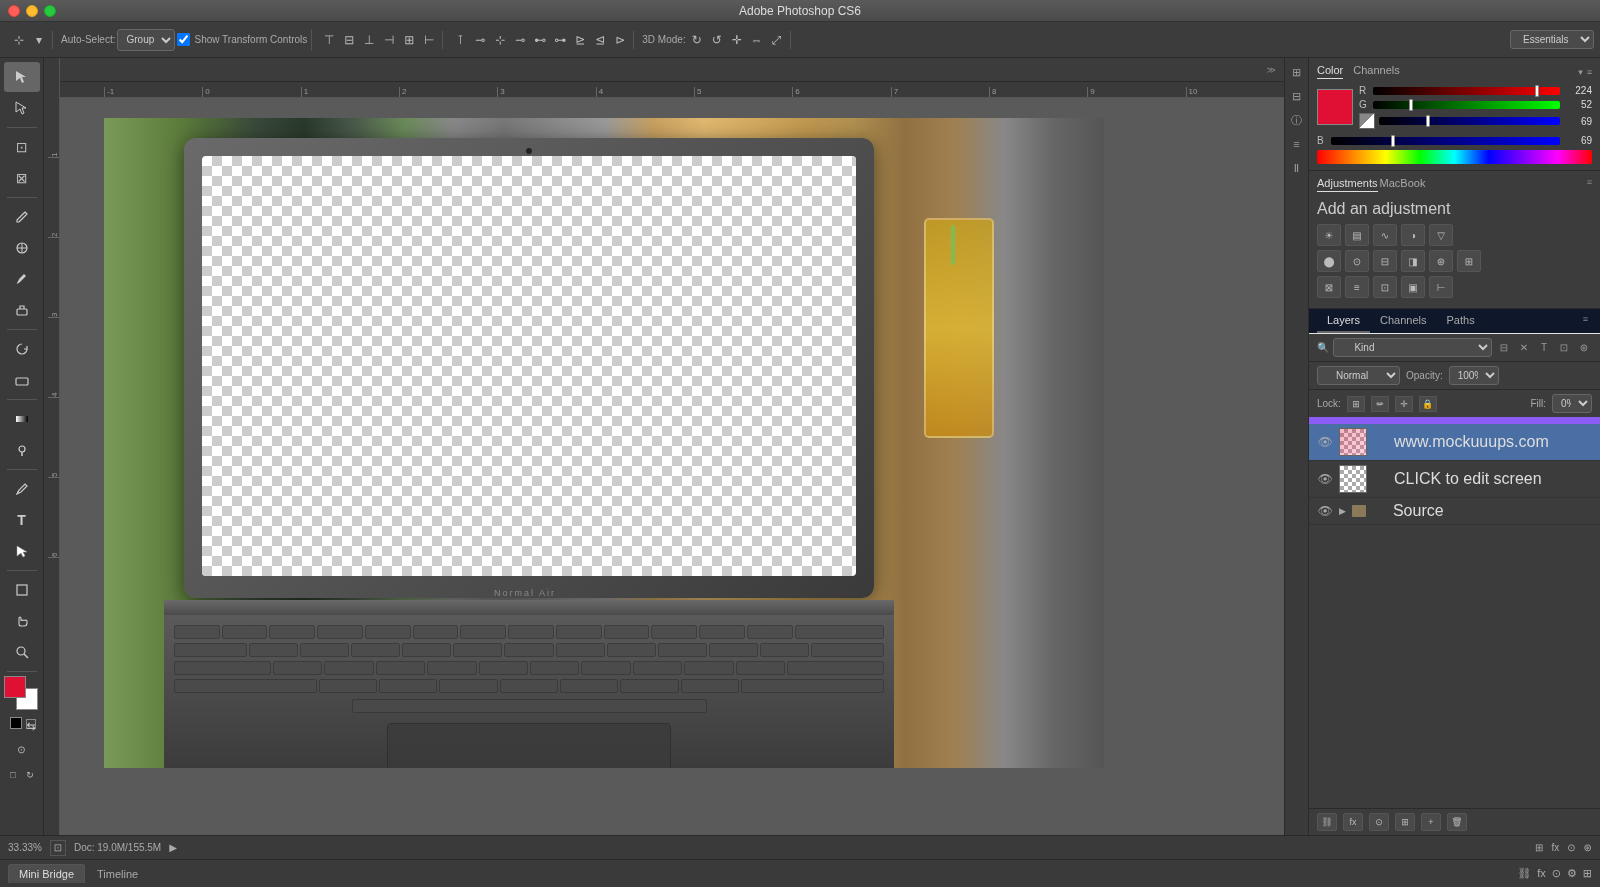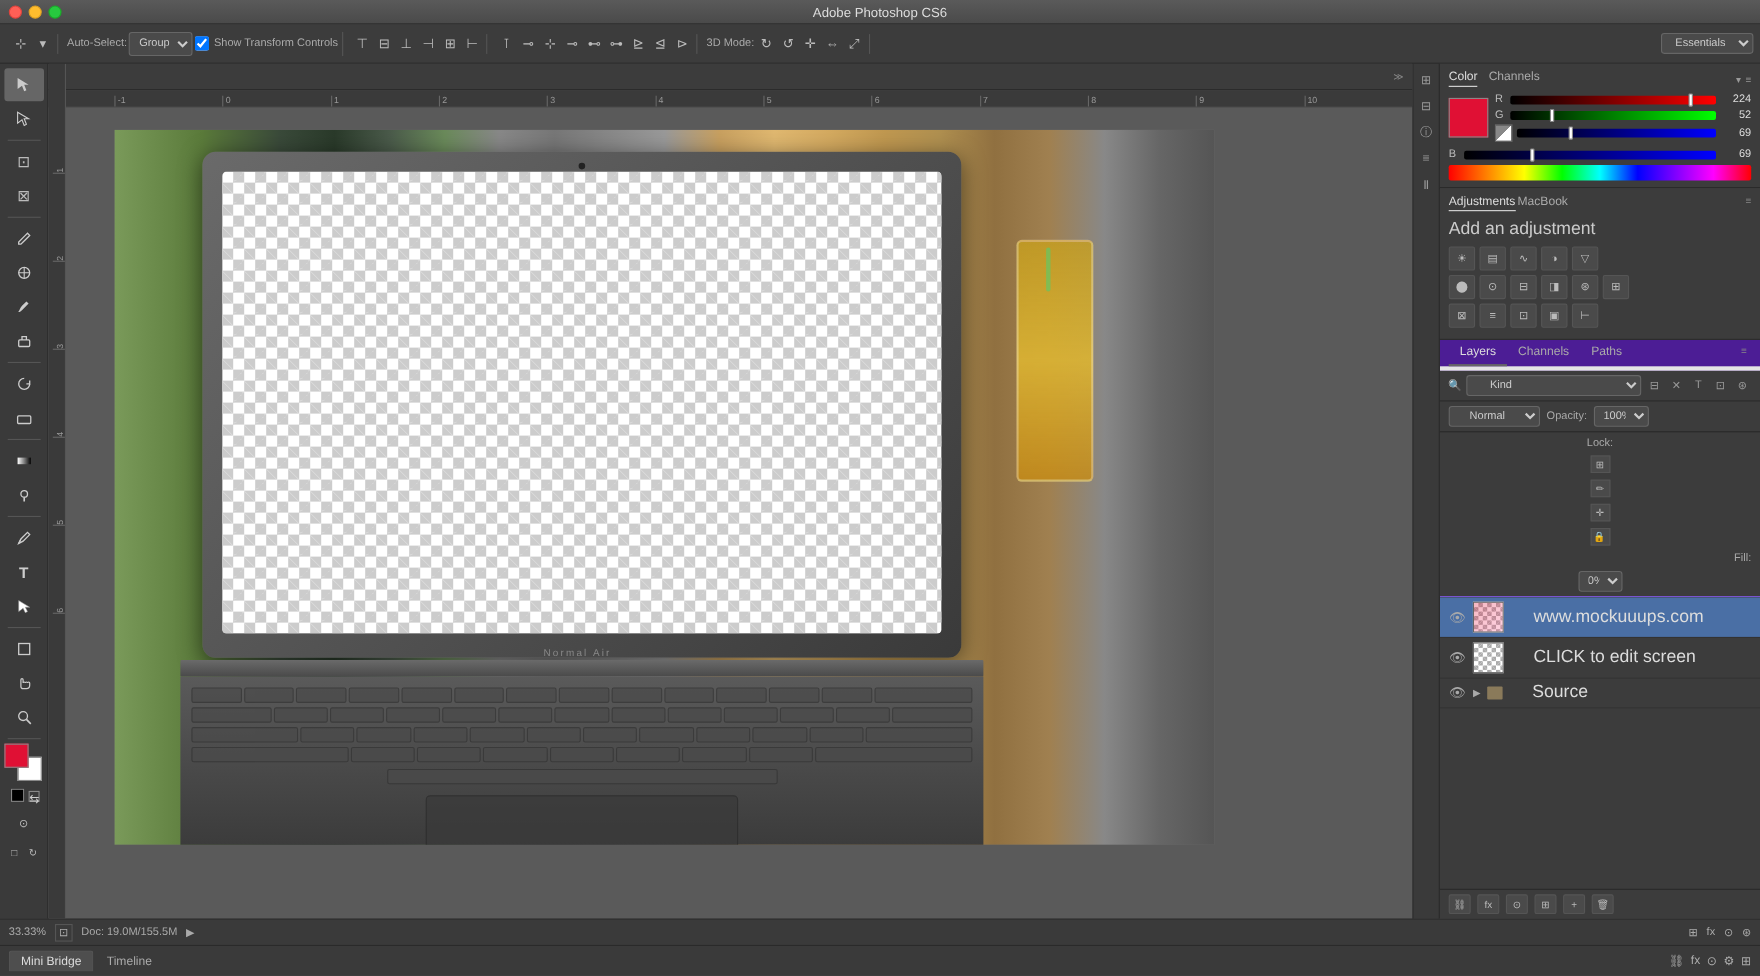--- a/index.html
+++ b/index.html
@@ -407,22 +407,22 @@
     
     #layers-panel {
       flex: 1;
       background: #3c3c3c;
       display: flex;
       flex-direction: column;
       overflow: hidden;
     }
     .layers-tabs {
       display: flex;
-      background: #4c1d95;
-      border-bottom: 4px solid #e5e5e5;
+      background: #0f172a;
+      border-bottom: 1px solid #e5e5e5;
       padding: 0 8px;
     }
     .layers-tab {
       padding: 5px 10px;
       font-size: 11px;
       color: #aaa;
       cursor: pointer;
       border-bottom: 2px solid transparent;
     }
     .layers-tab.active {
@@ -473,23 +473,22 @@
       font-size: 10px;
       padding: 2px 4px;
       border-radius: 3px;
       width: 50px;
     }
     .lock-row {
       display: flex;
       align-items: center;
       padding: 4px 8px;
       gap: 6px;
-      border-bottom: 1px solid #8b5cf6;
-      font-size: 10px;
-      flex-direction: column;
+      border-bottom: 7px solid #8b5cf6;
+      font-size: 10px;
     }
     .lock-icon-btn {
       width: 18px; height: 16px;
       background: #4a4a4a;
       border: 1px solid #555;
       display: flex; align-items: center; justify-content: center;
       cursor: pointer; color: #bbb; font-size: 9px;
     }
     .fill-label { color: #aaa; margin-left: auto; }
     .fill-value {

